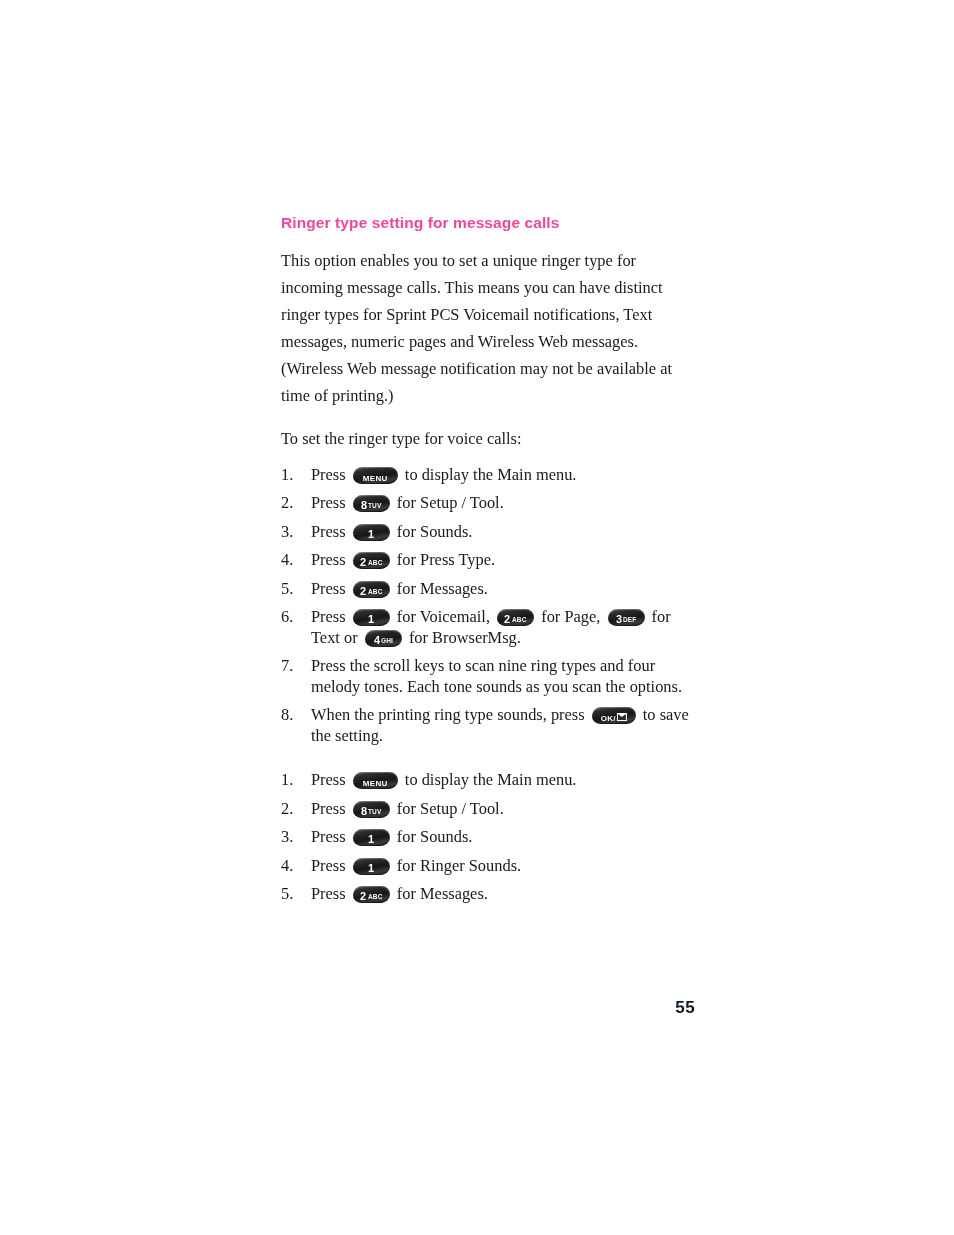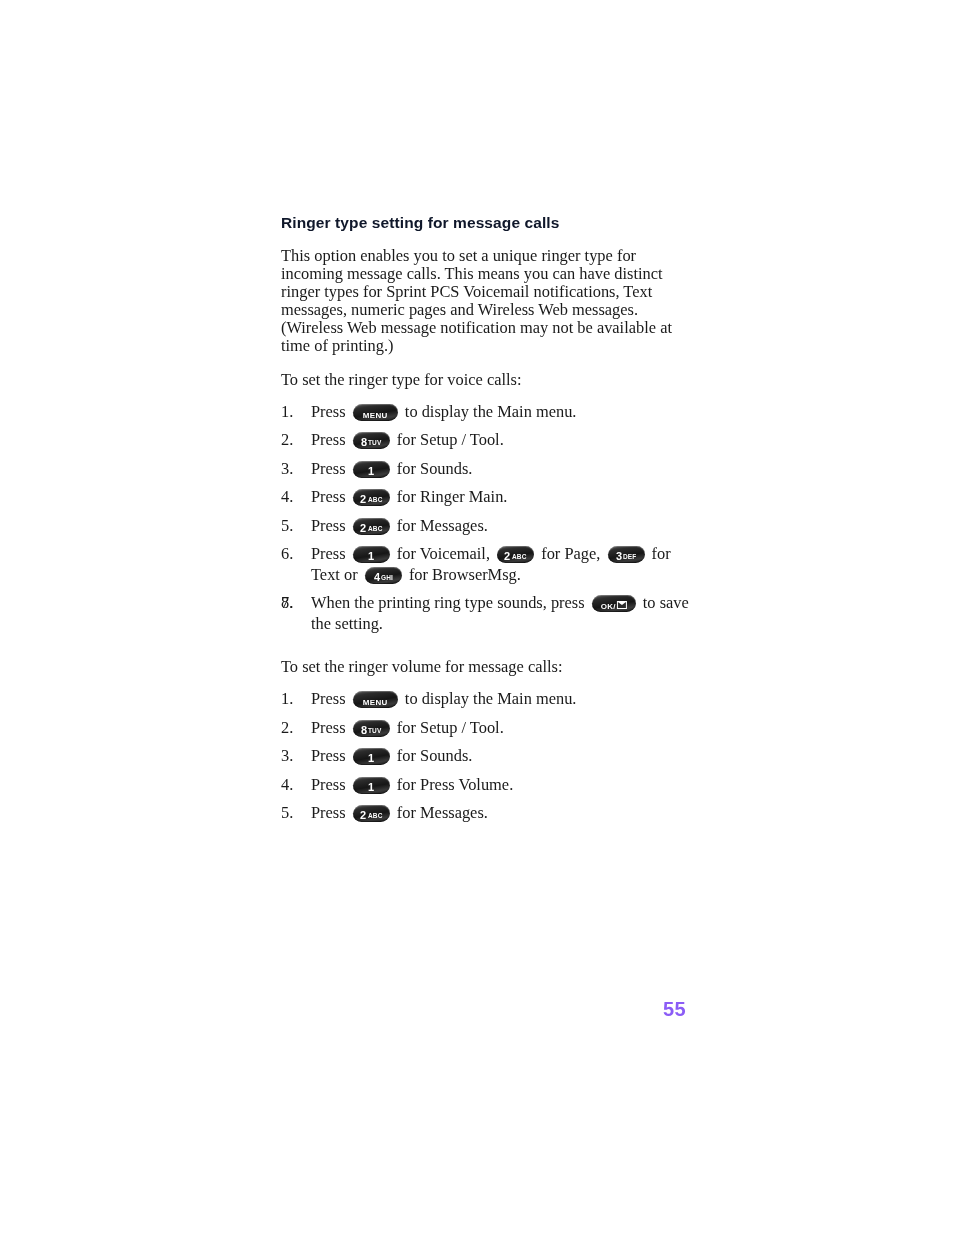--- a/index.html
+++ b/index.html
@@ -25,33 +25,33 @@
     position: absolute;
     left: 281px;
     top: 214px;
     width: 410px;
   }
 
   h2.section-heading {
     font-family: "Liberation Sans", sans-serif;
     font-size: 15.5px;
     font-weight: bold;
-    color: #0f172a;
+    color: #ec4899;
     margin: 0 0 14px 0;
     letter-spacing: 0.1px;
     line-height: 1.2;
   }
   .section + .section {
     margin-top: 24px;
   }
 
   p.body-text {
     font-family: "Liberation Serif", serif;
     font-size: 16.4px;
-    line-height: 18px;
+    line-height: 27px;
     margin: 0 0 16px 0;
     color: #1a1a1a;
   }
   p.lead-in {
     margin-bottom: 13px;
   }
 
   ol.steps {
     list-style: none;
     margin: 0;
@@ -147,54 +147,53 @@
     position: absolute;
     left: 0; top: 0;
     width: 0; height: 0;
     border-left: 4px solid transparent;
     border-right: 4px solid transparent;
     border-top: 3.5px solid #ffffff;
   }
 
   .page-number {
     position: absolute;
-    right: 268px;
+    right: 259px;
     top: 998px;
     font-family: "Liberation Sans", sans-serif;
-    font-size: 20px;
+    font-size: 17px;
     font-weight: bold;
-    color: #8b5cf6;
+    color: #0f172a;
     letter-spacing: 0.4px;
   }
 </style>
 </head>
 <body>
 
 <div class="page">
   <div class="content" id="content-root">
       <div class="section">
         <h2 class="section-heading">Ringer type setting for message calls</h2>
         <p class="body-text">This option enables you to set a unique ringer type for incoming message calls. This means you can have distinct ringer types for Sprint PCS Voicemail notifications, Text messages, numeric pages and Wireless Web messages. (Wireless Web message notification may not be available at time of printing.)</p>
         <p class="body-text lead-in">To set the ringer type for voice calls:</p>
         <ol class="steps">
           <li><span class="num">1.</span><span class="step-text"><span>Press</span> <span class="key key-menu"><span class="word">MENU</span></span> <span>to display the Main menu.</span> </span></li>
           <li><span class="num">2.</span><span class="step-text"><span>Press</span> <span class="key"><span class="digit">8</span><span class="letters">TUV</span></span> <span>for Setup / Tool.</span> </span></li>
           <li><span class="num">3.</span><span class="step-text"><span>Press</span> <span class="key"><span class="digit">1</span></span> <span>for Sounds.</span> </span></li>
-          <li><span class="num">4.</span><span class="step-text"><span>Press</span> <span class="key"><span class="digit">2</span><span class="letters">ABC</span></span> <span>for Ringer Main.</span> </span></li>
+          <li><span class="num">4.</span><span class="step-text"><span>Press</span> <span class="key"><span class="digit">2</span><span class="letters">ABC</span></span> <span>for Press Type.</span> </span></li>
           <li><span class="num">5.</span><span class="step-text"><span>Press</span> <span class="key"><span class="digit">2</span><span class="letters">ABC</span></span> <span>for Messages.</span> </span></li>
           <li><span class="num">6.</span><span class="step-text"><span>Press</span> <span class="key"><span class="digit">1</span></span> <span>for Voicemail,</span> <span class="key"><span class="digit">2</span><span class="letters">ABC</span></span> <span>for Page,</span> <span class="key"><span class="digit">3</span><span class="letters">DEF</span></span> <span>for Text or</span> <span class="key"><span class="digit">4</span><span class="letters">GHI</span></span> <span>for BrowserMsg.</span> </span></li>
-          <li><span class="num">7.</span></li>
+          <li><span class="num">7.</span><span class="step-text"><span>Press the scroll keys to scan nine ring types and four melody tones. Each tone sounds as you scan the options.</span> </span></li>
           <li><span class="num">8.</span><span class="step-text"><span>When the printing ring type sounds, press</span> <span class="key key-ok"><span class="ok-label">OK/</span><span class="env-icon"></span></span> <span>to save the setting.</span> </span></li>
         </ol>
       </div>
       <div class="section">
-        <p class="body-text lead-in">To set the ringer volume for message calls:</p>
         <ol class="steps">
           <li><span class="num">1.</span><span class="step-text"><span>Press</span> <span class="key key-menu"><span class="word">MENU</span></span> <span>to display the Main menu.</span> </span></li>
           <li><span class="num">2.</span><span class="step-text"><span>Press</span> <span class="key"><span class="digit">8</span><span class="letters">TUV</span></span> <span>for Setup / Tool.</span> </span></li>
           <li><span class="num">3.</span><span class="step-text"><span>Press</span> <span class="key"><span class="digit">1</span></span> <span>for Sounds.</span> </span></li>
-          <li><span class="num">4.</span><span class="step-text"><span>Press</span> <span class="key"><span class="digit">1</span></span> <span>for Press Volume.</span> </span></li>
+          <li><span class="num">4.</span><span class="step-text"><span>Press</span> <span class="key"><span class="digit">1</span></span> <span>for Ringer Sounds.</span> </span></li>
           <li><span class="num">5.</span><span class="step-text"><span>Press</span> <span class="key"><span class="digit">2</span><span class="letters">ABC</span></span> <span>for Messages.</span> </span></li>
         </ol>
       </div>
     </div>
   <div class="page-number">55</div>
 </div>
 
 </body></html>

